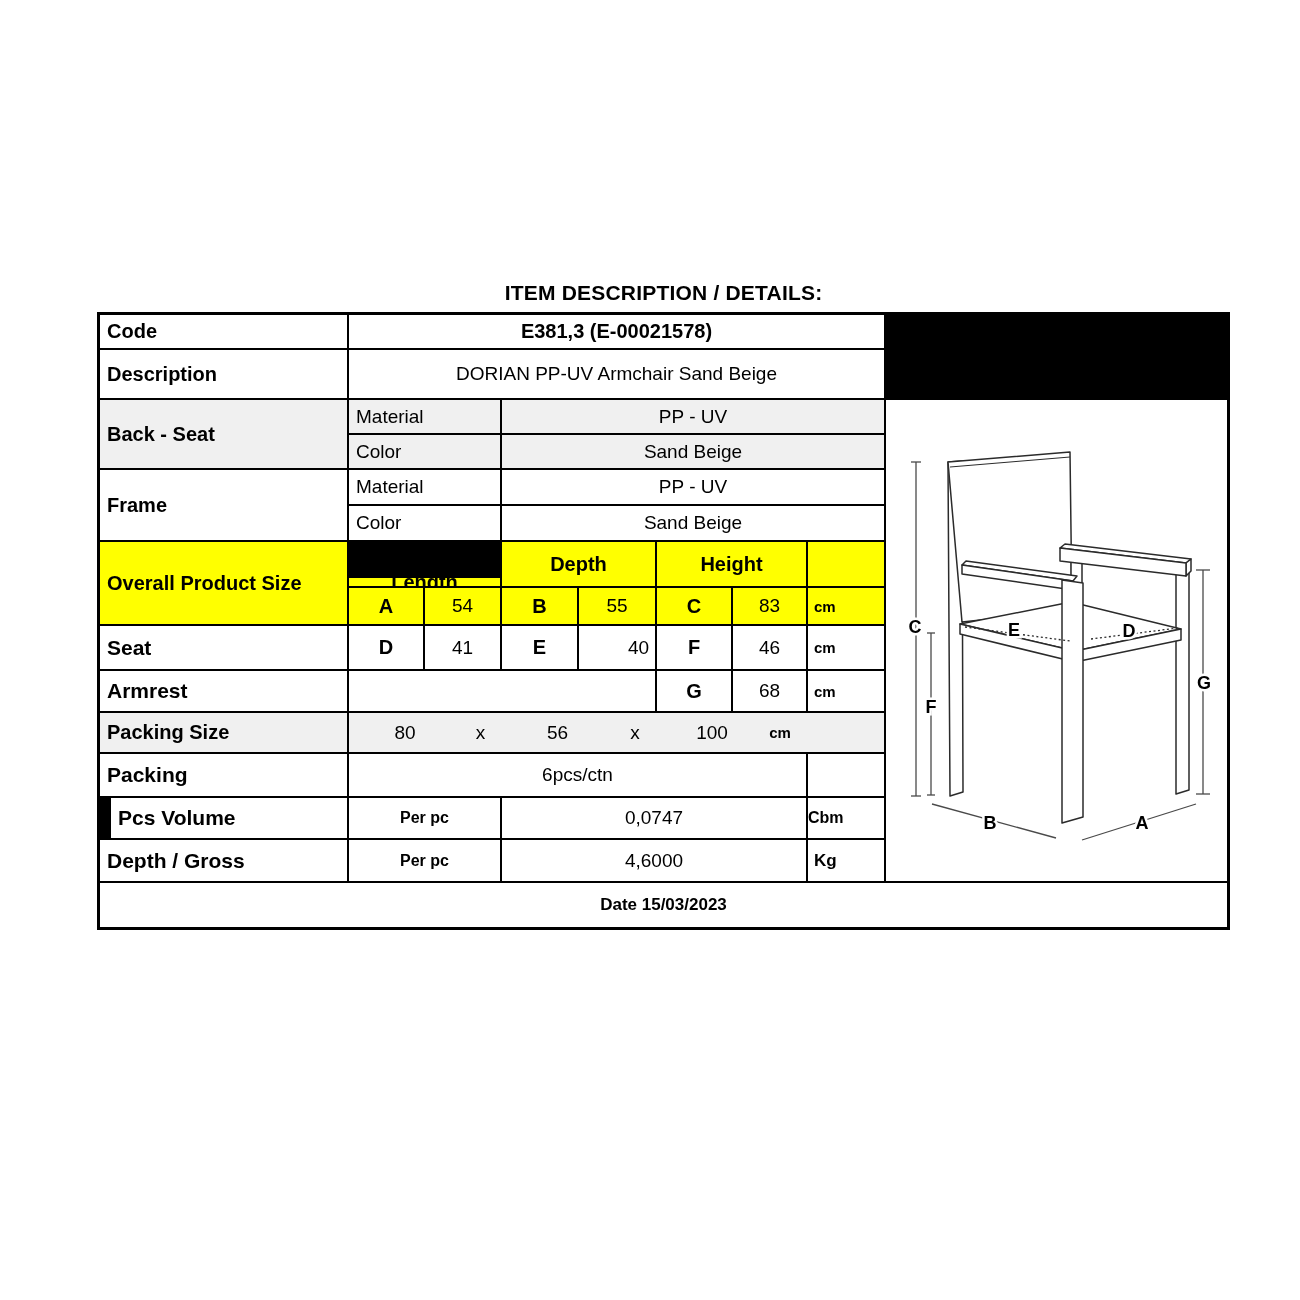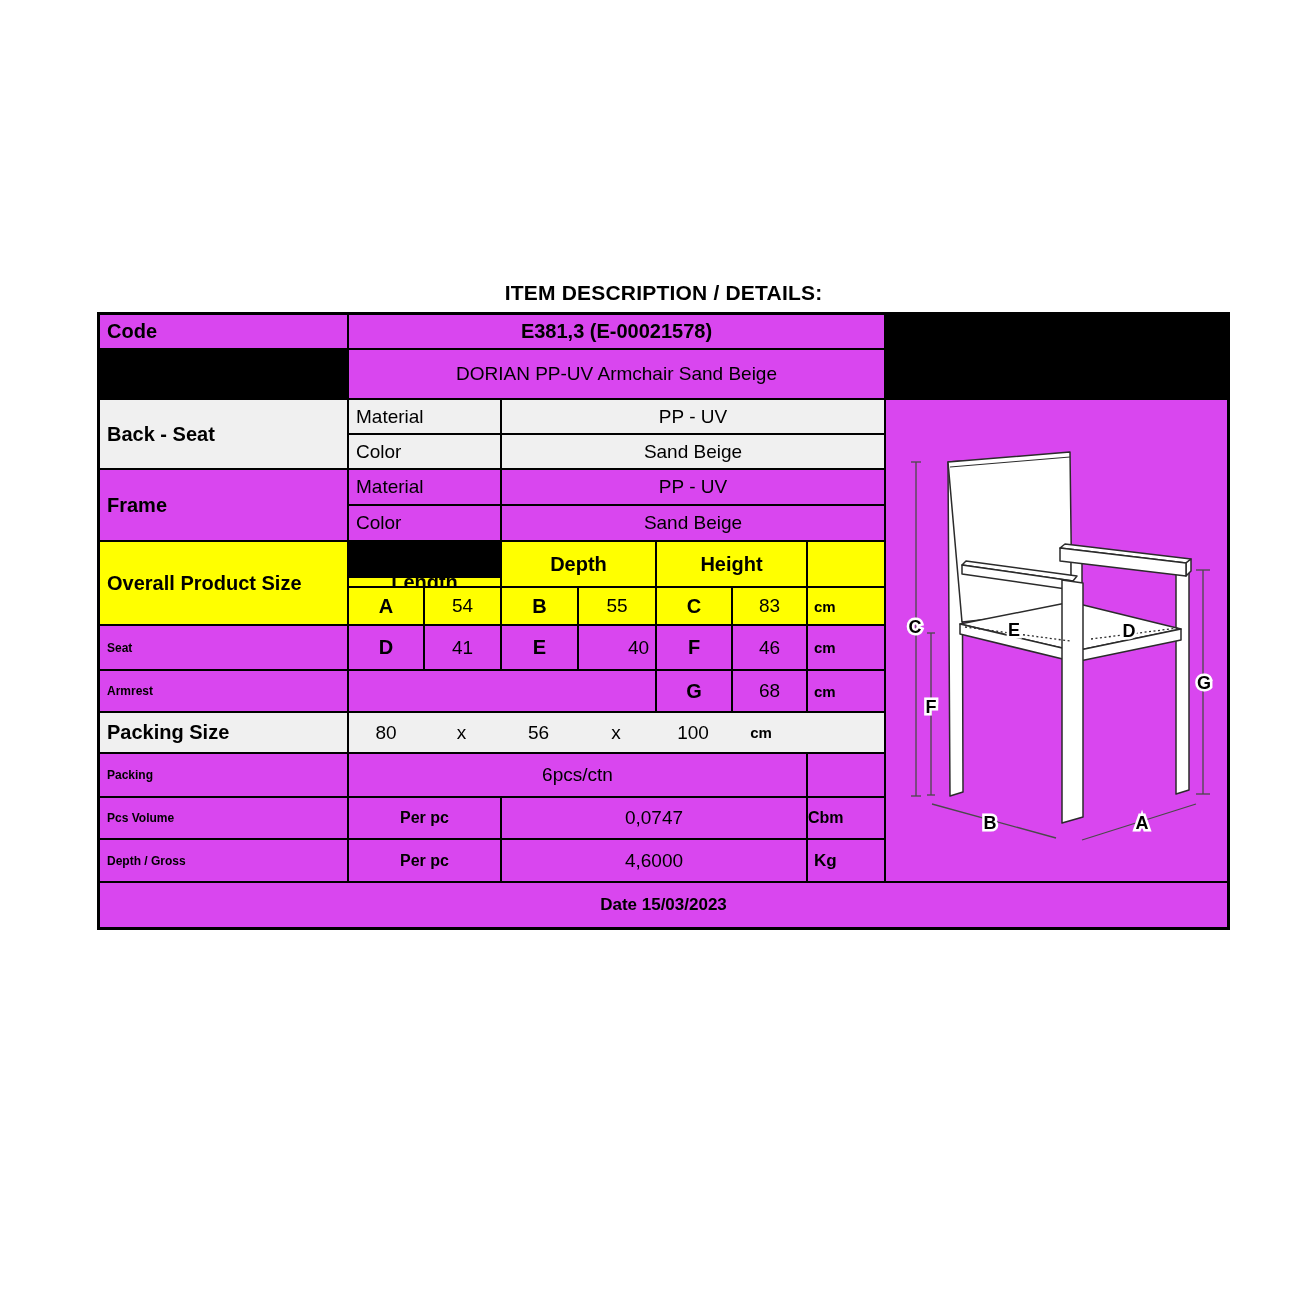--- a/index.html
+++ b/index.html
@@ -5,24 +5,24 @@
   html,body{margin:0;padding:0;background:#ffffff;}
   .page{position:relative;width:1300px;height:1300px;background:#fff;
         font-family:"Liberation Sans", sans-serif;color:#000;}
   .doc-title{position:absolute;left:100px;top:281px;width:1127px;
              text-align:center;font-size:21px;font-weight:bold;letter-spacing:.2px;}
   .spec-grid{position:absolute;left:97px;top:312px;
              display:grid;
              grid-template-columns:247px 74px 75px 75px 76px 74px 73px 76px 341px;
              grid-template-rows:33px 48px 33px 33px 34px 34px 44px 36px 43px 40px 39px 42px 40px 41px 44px;
              gap:2px;background:#000;border:3px solid #000;}
-  .cell{background:#d946ef;display:flex;align-items:center;overflow:hidden;}
+  .cell{background:#ffffff;display:flex;align-items:center;overflow:hidden;}
   .ctr{justify-content:center;text-align:center;}
   .lblL{font-weight:bold;font-size:20px;padding-left:7px;}
-  .lblS{font-weight:bold;font-size:12px;padding-left:7px;}
+  .lblS{font-weight:bold;font-size:21px;padding-left:7px;}
   .reg{font-size:19px;}
   .regL{font-size:19px;padding-left:7px;}
   .b20{font-weight:bold;font-size:20px;}
   .b16{font-weight:bold;font-size:16px;}
   .b17{font-weight:bold;font-size:17px;}
   .unit{font-weight:bold;font-size:15px;padding-left:6px;}
   .gray{background:#f0f0f0;}
   .yellow{background:#ffff00;}
   .pack-flex{display:flex;align-items:center;}
   .pack-flex span{display:block;text-align:center;}
@@ -35,20 +35,21 @@
 
 <div class="page">
 
   <div class="doc-title">ITEM DESCRIPTION / DETAILS:</div>
 
   <div class="spec-grid">
 
     <div class="cell lblL" style="grid-area:1/1/2/2;">Code</div>
     <div class="cell ctr b20" style="grid-area:1/2/2/9;">E381,3 (E-00021578)</div>
 
+    <div class="cell lblL" style="grid-area:2/1/3/2;">Description</div>
     <div class="cell ctr reg" style="grid-area:2/2/3/9;">DORIAN PP-UV Armchair Sand Beige</div>
 
     <div class="cell lblL gray" style="grid-area:3/1/5/2;">Back - Seat</div>
     <div class="cell regL gray" style="grid-area:3/2/4/4;">Material</div>
     <div class="cell ctr reg gray" style="grid-area:3/4/4/9;">PP - UV</div>
     <div class="cell regL gray" style="grid-area:4/2/5/4;">Color</div>
     <div class="cell ctr reg gray" style="grid-area:4/4/5/9;">Sand Beige</div>
 
     <div class="cell lblL" style="grid-area:5/1/7/2;">Frame</div>
     <div class="cell regL" style="grid-area:5/2/6/4;">Material</div>
@@ -79,33 +80,33 @@
     <div class="cell unit" style="grid-area:9/8/10/9;">cm</div>
 
     <div class="cell lblS" style="grid-area:10/1/11/2;">Armrest</div>
     <div class="cell" style="grid-area:10/2/11/6;"></div>
     <div class="cell ctr b20" style="grid-area:10/6/11/7;">G</div>
     <div class="cell ctr reg" style="grid-area:10/7/11/8;">68</div>
     <div class="cell unit" style="grid-area:10/8/11/9;">cm</div>
 
     <div class="cell lblL gray" style="grid-area:11/1/12/2;">Packing Size</div>
     <div class="cell gray pack-flex" style="grid-area:11/2/12/9;">
-      <span class="reg" style="width:74px;">80</span>
+      <span class="reg" style="width:74px;padding-left:19px;">80</span>
       <span class="reg" style="width:77px;">x</span>
       <span class="reg" style="width:77px;">56</span>
       <span class="reg" style="width:78px;">x</span>
       <span class="reg" style="width:76px;">100</span>
       <span style="width:60px;font-weight:bold;font-size:15px;">cm</span>
     </div>
 
     <div class="cell lblS" style="grid-area:12/1/13/2;">Packing</div>
     <div class="cell ctr reg" style="grid-area:12/2/13/8;">6pcs/ctn</div>
     <div class="cell" style="grid-area:12/8/13/9;"></div>
 
-    <div class="cell lblS" style="grid-area:13/1/14/2;">Pcs Volume</div>
+    <div class="cell lblS" style="grid-area:13/1/14/2;margin-left:11px;">Pcs Volume</div>
     <div class="cell ctr b16" style="grid-area:13/2/14/4;">Per pc</div>
     <div class="cell ctr reg" style="grid-area:13/4/14/8;">0,0747</div>
     <div class="cell b16" style="grid-area:13/8/14/9;padding-left:0;">Cbm</div>
 
     <div class="cell lblS" style="grid-area:14/1/15/2;">Depth / Gross</div>
     <div class="cell ctr b16" style="grid-area:14/2/15/4;">Per pc</div>
     <div class="cell ctr reg" style="grid-area:14/4/15/8;">4,6000</div>
     <div class="cell b17" style="grid-area:14/8/15/9;padding-left:6px;">Kg</div>
 
     <div class="cell ctr b17" style="grid-area:15/1/16/10;">Date 15/03/2023</div>

